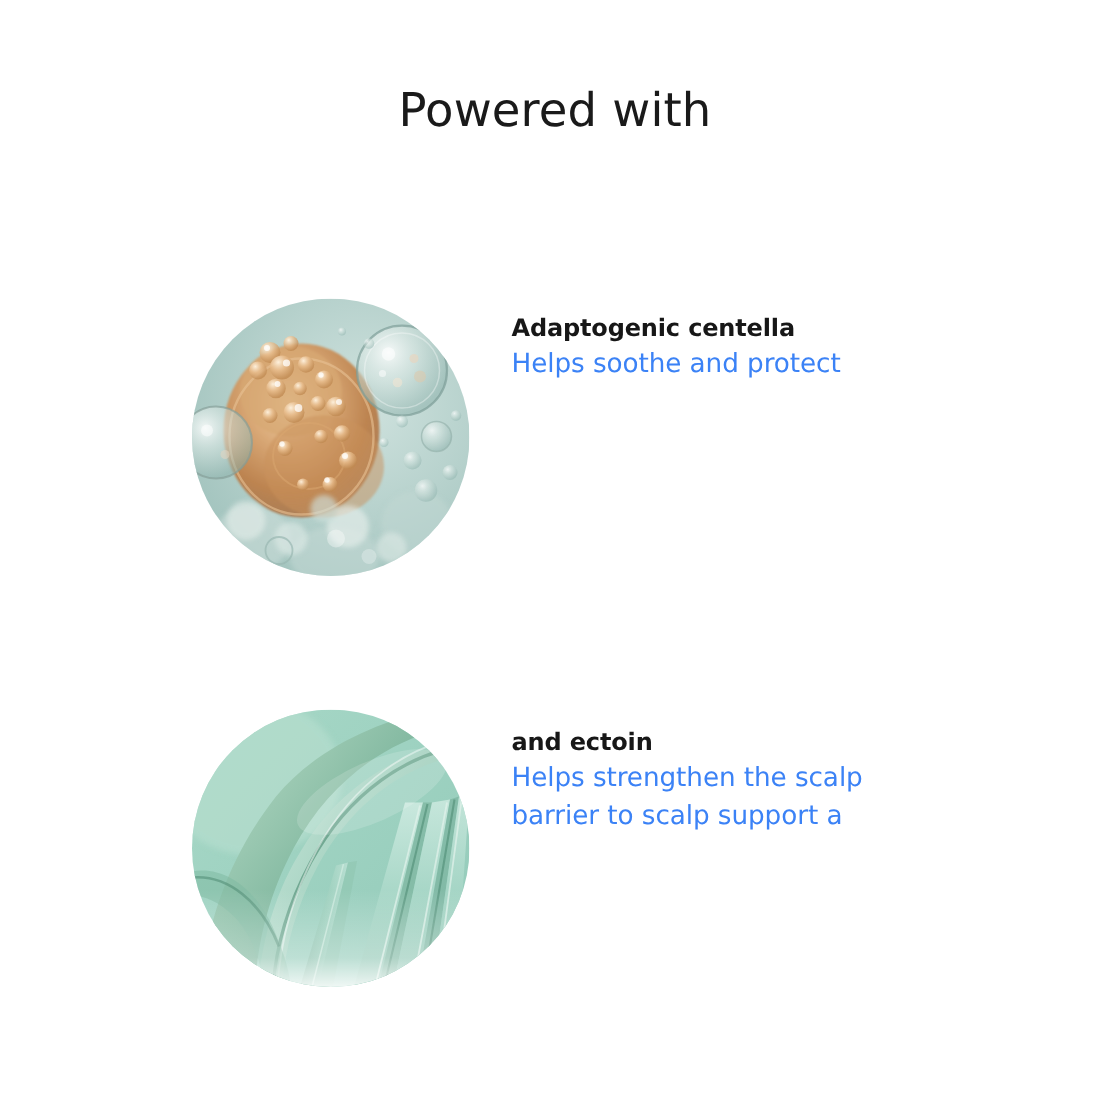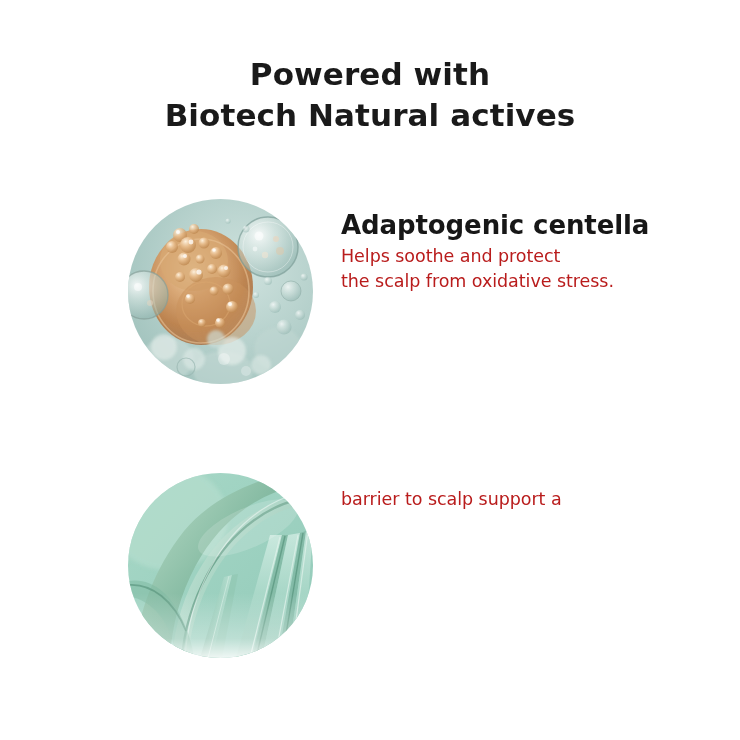--- a/index.html
+++ b/index.html
@@ -22,21 +22,21 @@
 
   
   .heading {
     position: absolute;
     top: 54px;
     left: 0;
     width: 740px;
     text-align: center;
     color: #1a1a1a;
     font-size: 31px;
-    font-weight: 700;
+    font-weight: 400;
     line-height: 1.33;
     letter-spacing: 0.1px;
   }
   .heading .hline { display: block; }
 
   
   .feature {
     position: absolute;
     left: 0;
     width: 740px;
@@ -59,45 +59,44 @@
   .copy {
     position: absolute;
     left: 341px;
     top: 10px;
     width: 320px;
   }
   .feature-2 .copy { top: 12px; }
 
   .copy-title {
     color: #171717;
-    font-size: 26px;
+    font-size: 16px;
     font-weight: 700;
     line-height: 1.28;
     letter-spacing: -0.1px;
     margin-bottom: 2px;
   }
   .copy-title .tline { display: block; }
 
   .copy-body {
-    color: #b91c1c;
+    color: #3b82f6;
     font-size: 17.5px;
     font-weight: 400;
     line-height: 1.42;
     letter-spacing: -0.05px;
   }
   .copy-body .bline { display: block; }
 </style>
 </head>
 <body>
 
 <div class="page">
 
   <h1 class="heading">
     <span class="hline">Powered with</span>
-    <span class="hline">Biotech Natural actives</span>
   </h1>
 
   <div class="feature feature-1">
 
     <div class="circle">
       <svg viewBox="0 0 185 185" xmlns="http://www.w3.org/2000/svg">
         <defs>
           <radialGradient id="tealBase" cx="62%" cy="38%" r="78%">
             <stop offset="0%" stop-color="#cfe2de"></stop>
             <stop offset="52%" stop-color="#b6d1cc"></stop>
@@ -222,21 +221,20 @@
         </g>
       </svg>
     </div>
 
     <div class="copy">
       <div class="copy-title">
         <span class="tline">Adaptogenic centella</span>
       </div>
       <div class="copy-body">
         <span class="bline">Helps soothe and protect</span>
-        <span class="bline">the scalp from oxidative stress.</span>
       </div>
     </div>
   </div>
 
   <div class="feature feature-2">
 
     <div class="circle">
       <svg viewBox="0 0 185 185" xmlns="http://www.w3.org/2000/svg">
         <defs>
           <linearGradient id="mintBase" x1="0%" y1="0%" x2="100%" y2="100%">
@@ -319,20 +317,22 @@
         <path d="M 150 0 L 185 0 L 185 50 C 170 36, 158 16, 150 0 Z" fill="#6fa88f" opacity="0.45" filter="url(#blurSm)"></path>
 
         <ellipse cx="120" cy="55" rx="54" ry="20" fill="#ffffff" opacity="0.16" transform="rotate(-24 120 55)"></ellipse>
 
         <rect x="0" y="120" width="185" height="65" fill="url(#bottomFade)"></rect>
       </svg>
     </div>
 
     <div class="copy">
       <div class="copy-title">
+        <span class="tline">and ectoin</span>
       </div>
       <div class="copy-body">
+        <span class="bline">Helps strengthen the scalp</span>
         <span class="bline">barrier to scalp support a</span>
       </div>
     </div>
   </div>
 
 </div>
 
 </body></html>

